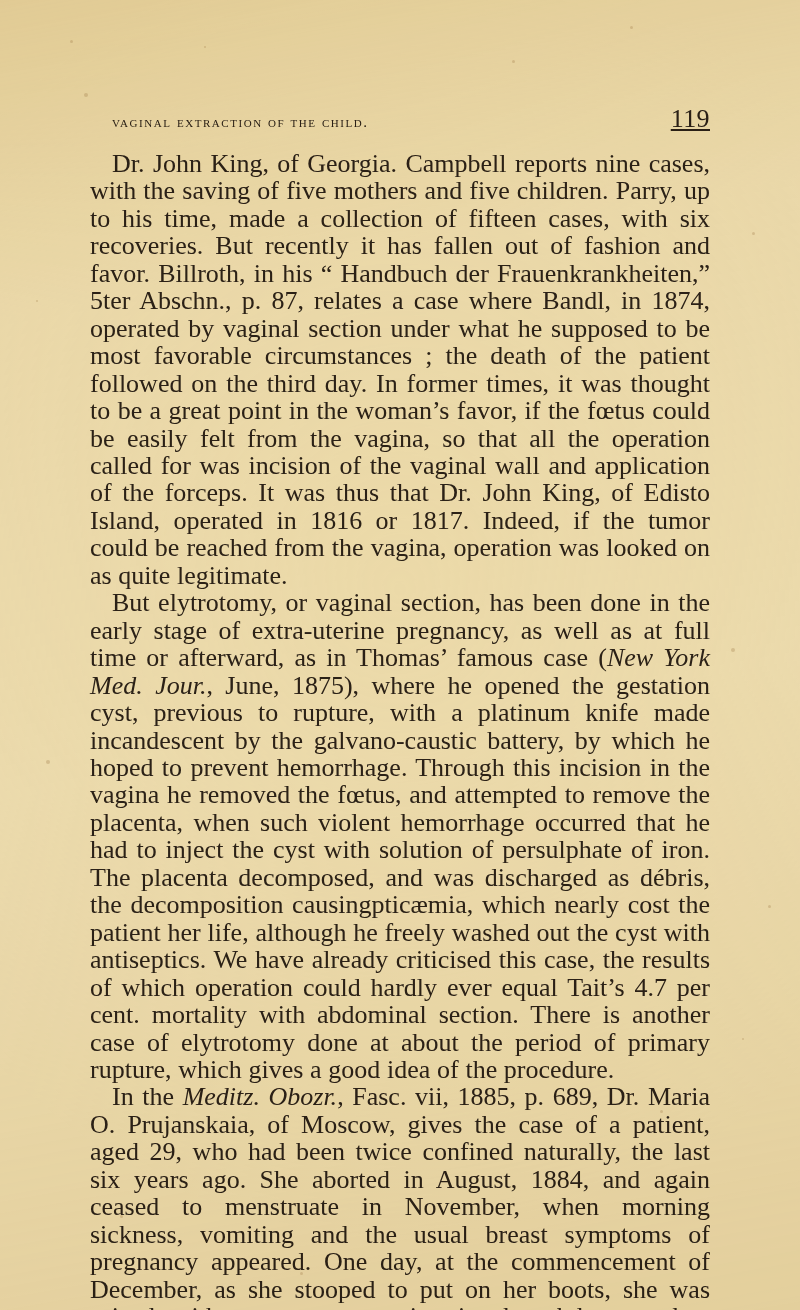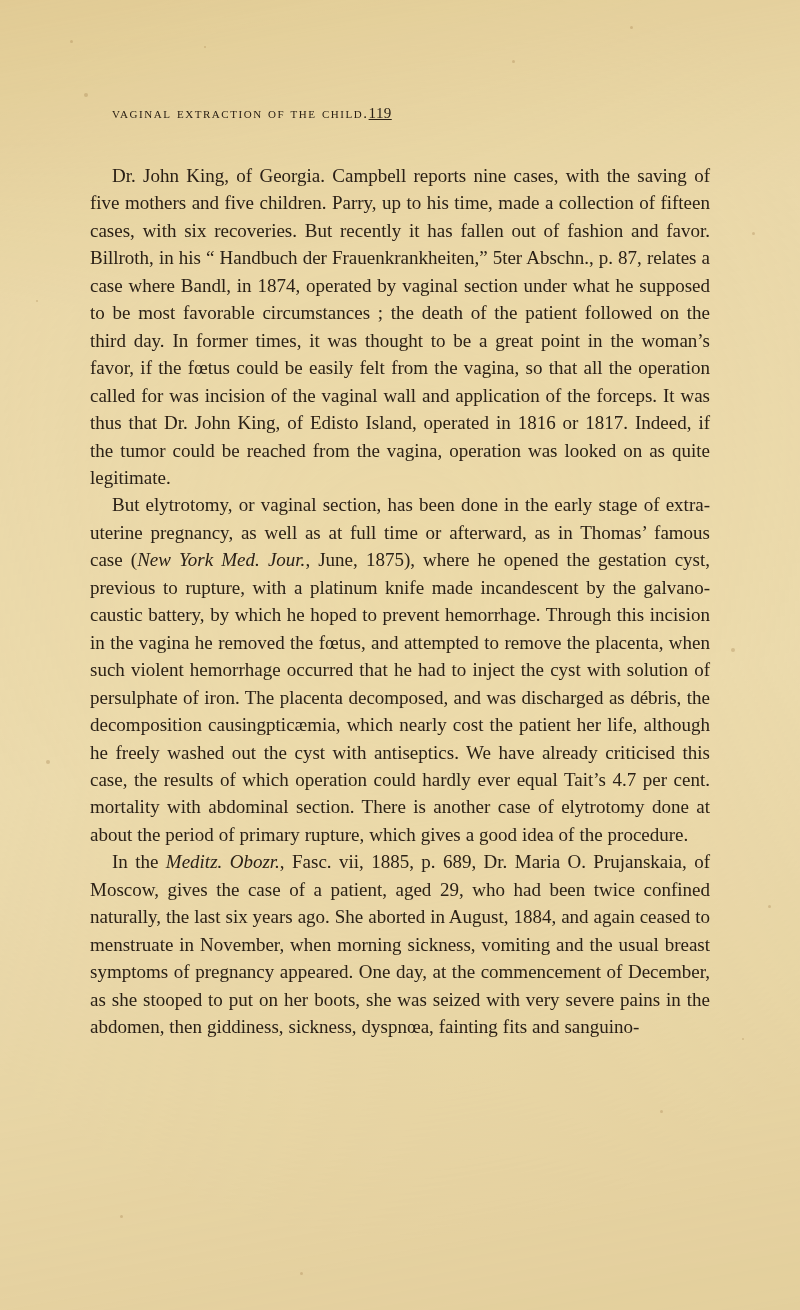--- a/index.html
+++ b/index.html
@@ -49,45 +49,46 @@
     position: absolute;
     left: 90px;
     top: 104px;
     width: 620px;
   }
 
   
   .running-head {
     display: flex;
     align-items: baseline;
+    justify-content: space-between;
     height: 22px;
-    margin-bottom: 36px;
+    margin-bottom: 24px;
     padding-left: 22px;
   }
   .running-head .title {
     font-size: 15.2px;
     letter-spacing: 1.55px;
     font-variant: small-caps;
     text-transform: lowercase;
     white-space: nowrap;
     color: #2a2016;
   }
   .running-head .title::first-letter { }
   .running-head .folio {
-    font-size: 15px;
+    font-size: 26px;
     letter-spacing: 0.4px;
     color: #2a2016;
     font-variant: normal;
     text-decoration: underline;
   }
 
   
   .body-text p {
     margin: 0;
-    font-size: 19px;
+    font-size: 26px;
     line-height: 27.45px;
     text-align: justify;
     text-justify: inter-word;
     word-spacing: 0.2px;
     color: #2b2117;
     hyphens: none;
   }
   .body-text p.indent {
     text-indent: 22px;
   }

